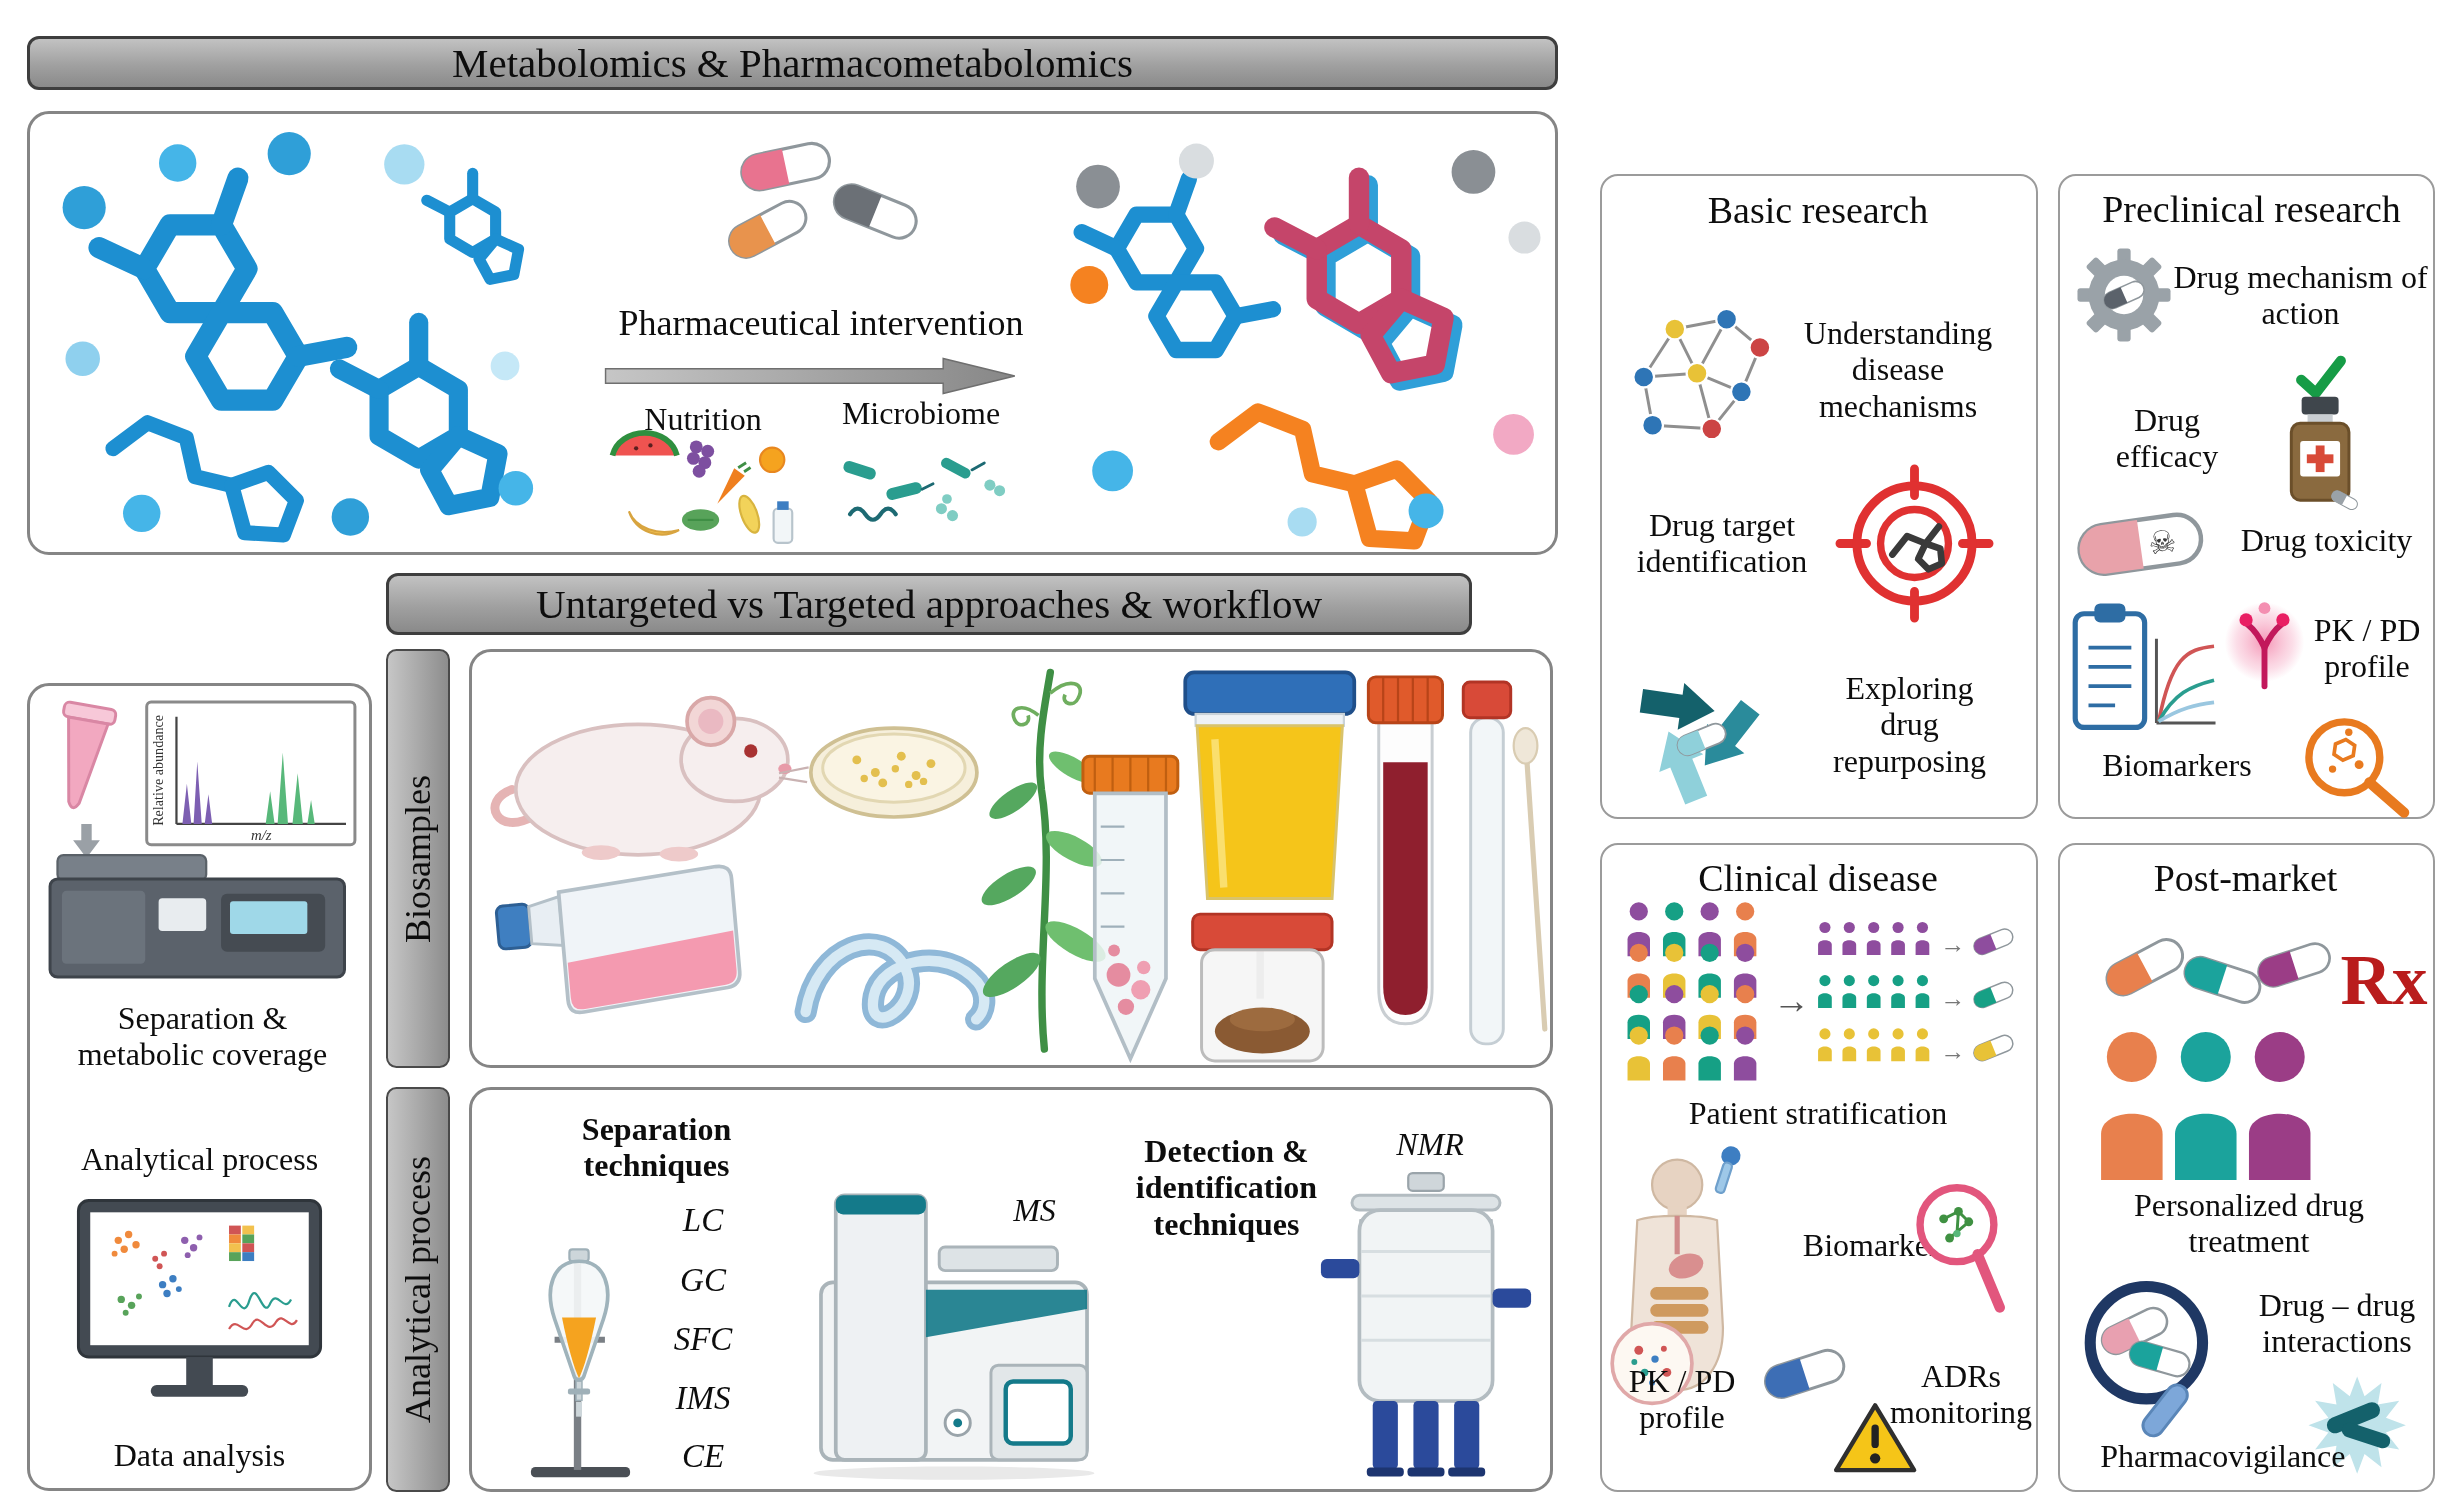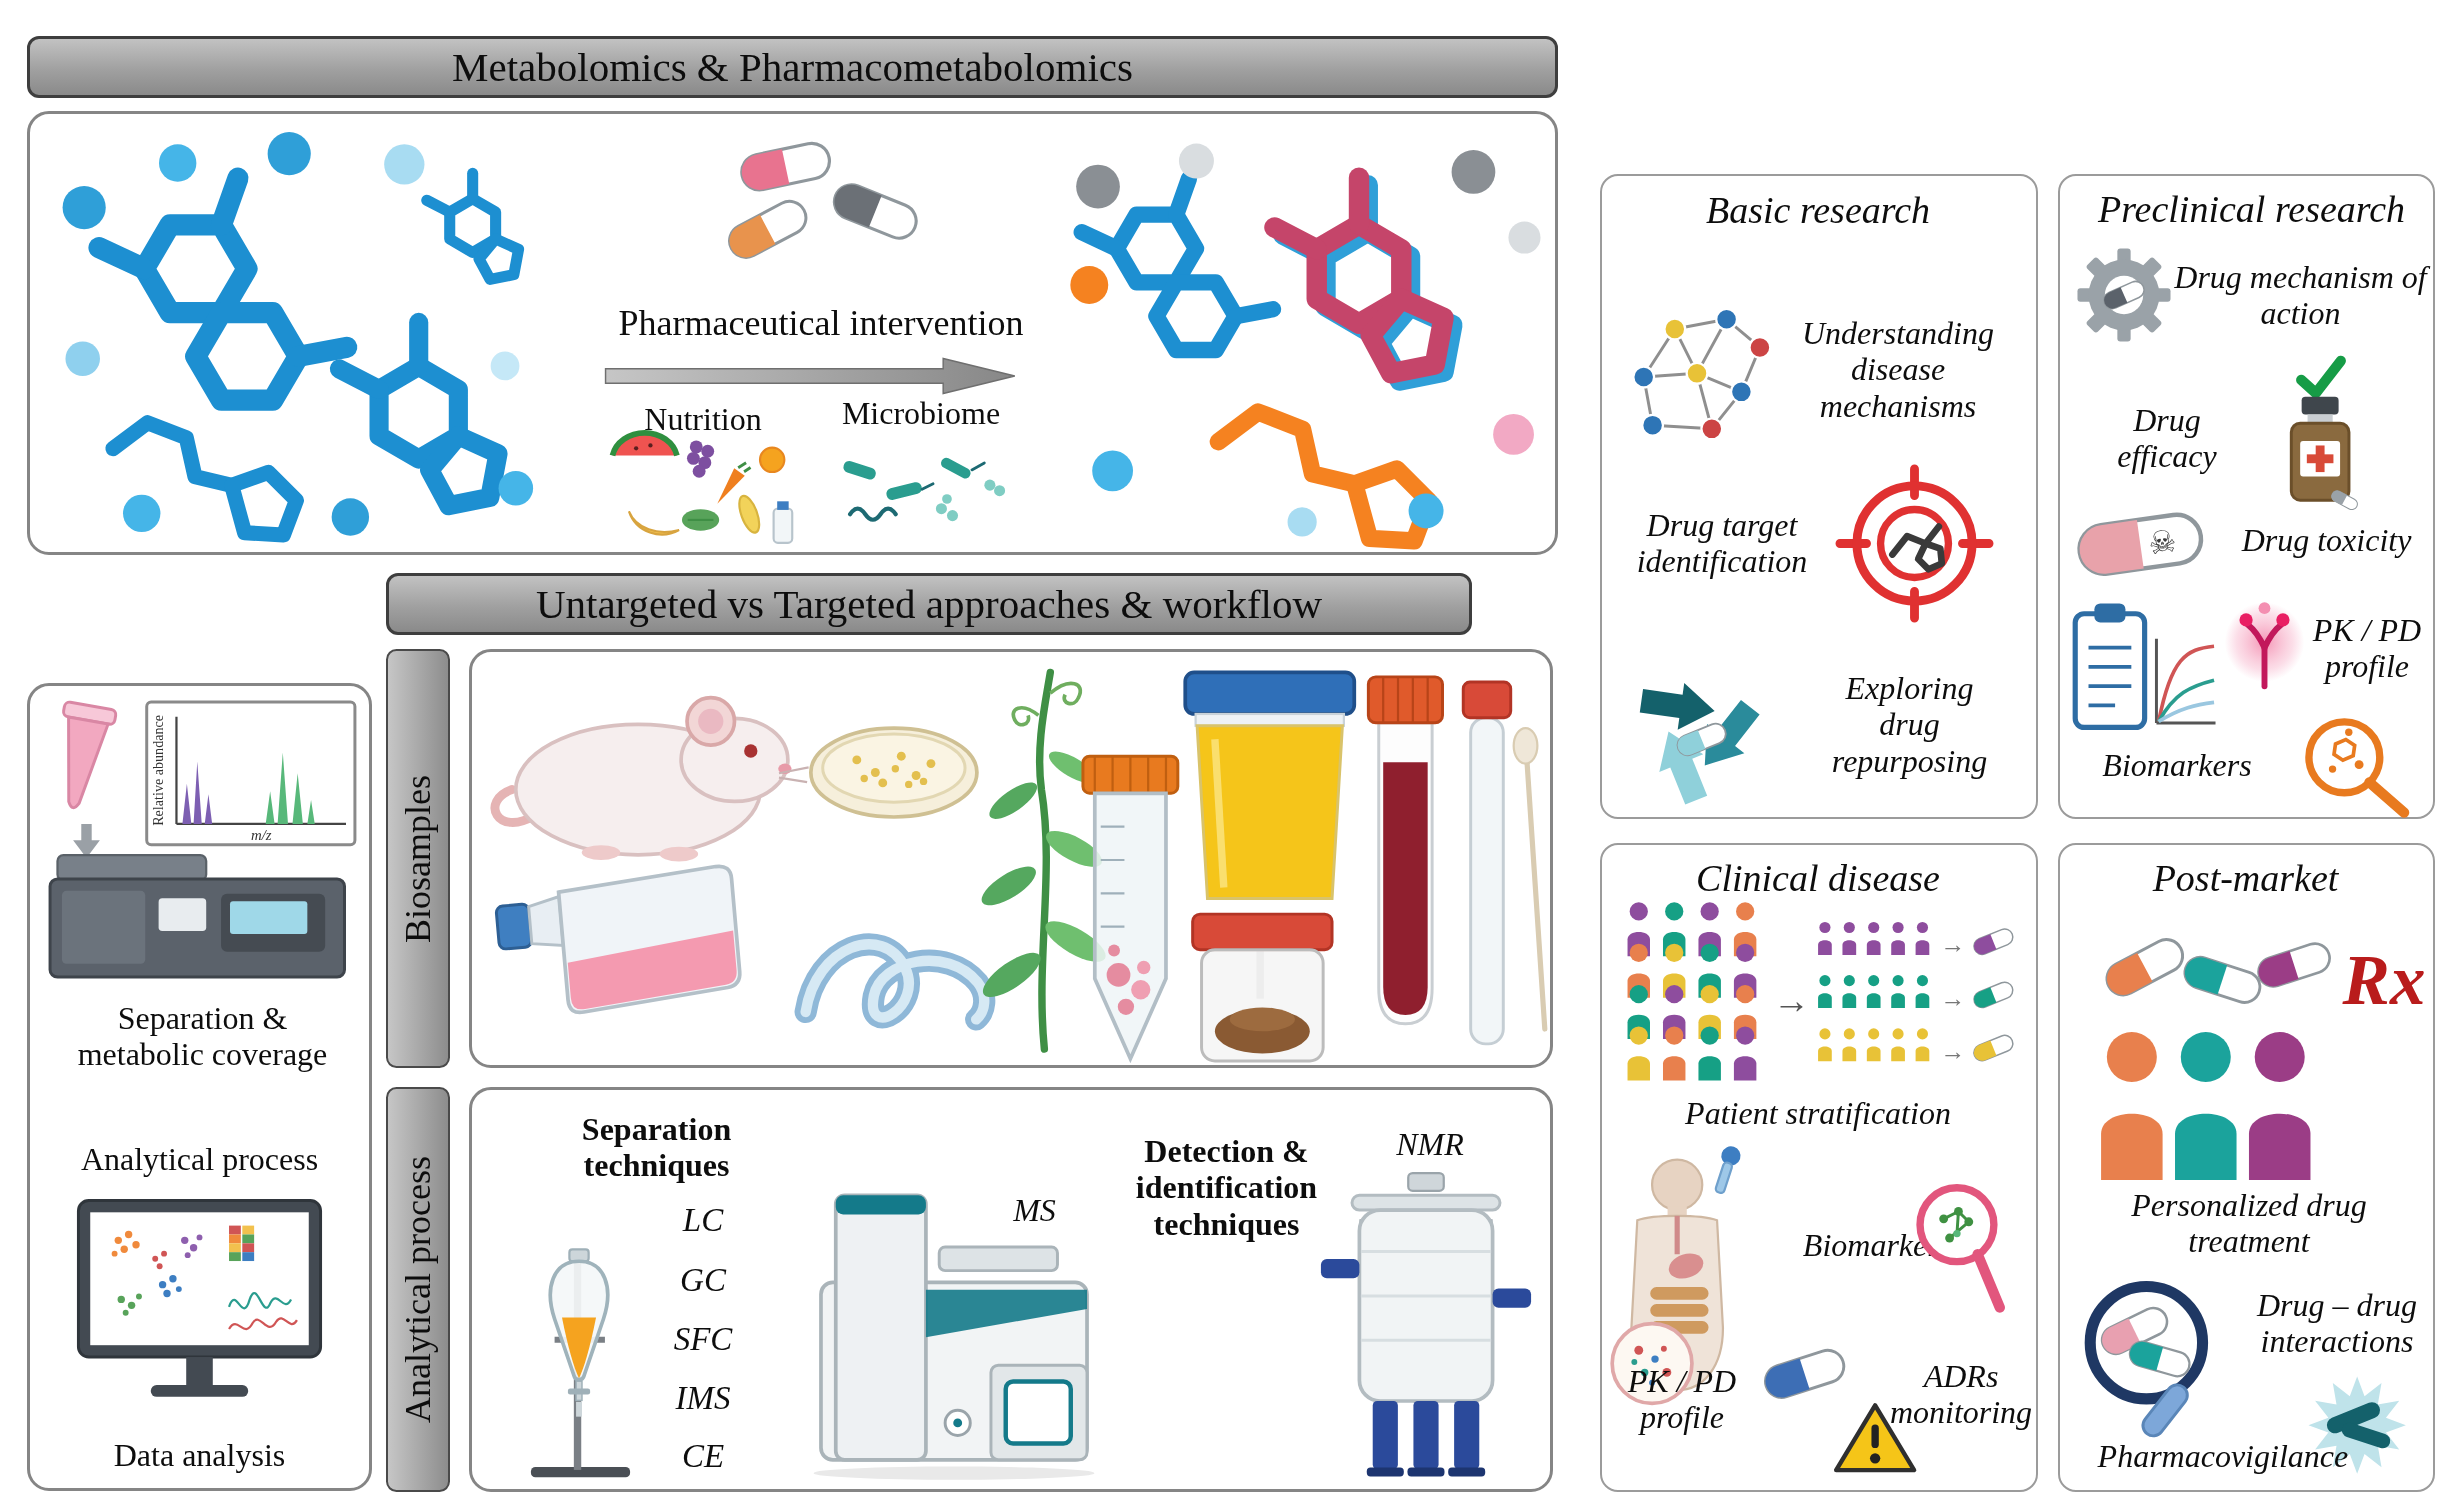--- a/index.html
+++ b/index.html
@@ -3,21 +3,21 @@
 <meta charset="utf-8">
 <style>
   * { margin:0; padding:0; box-sizing:border-box; }
   html,body { width:2462px; height:1498px; background:#fff;
     font-family:"Liberation Serif", serif; color:#0d0d0d; }
   #fig { position:relative; width:2462px; height:1498px; overflow:hidden; background:#fff; }
   .hdr { position:absolute; background:linear-gradient(180deg,#c2c2c2 0%,#a0a0a0 55%,#8a8a8a 100%);
     border:3px solid #3e3e3e; border-radius:12px; display:flex; align-items:center; justify-content:center;
     text-align:center; color:#0d0d0d; line-height:1.18; padding:0 10.4px; }
   .panel { position:absolute; background:#fff; border:3px solid #858585; border-radius:22px; }
-  .subpanel { position:absolute; background:#fff; border:2.2px solid #9b9b9b; border-radius:18px;font-style:italic; }
+  .subpanel { position:absolute; background:#fff; border:2.2px solid #9b9b9b; border-radius:18px; }
   .vlabel { position:absolute; background:linear-gradient(90deg,#c6c6c6,#8d8d8d);
     border:2.2px solid #4a4a4a; border-radius:10.4px; display:flex; align-items:center; justify-content:center; }
   .vlabel span { writing-mode:vertical-rl; transform:rotate(180deg); font-size:36px; color:#0d0d0d; }
   .t { position:absolute; text-align:center; line-height:1.14; color:#0d0d0d; }
   .fs44{font-size:33px}.fs46{font-size:32px}.fs48{font-size:36px}.fs52{font-size:38px}.fs56{font-size:41px}
   .b{font-weight:bold}.i{font-style:italic}
   svg { position:absolute; overflow:visible; }
 </style>
 </head>
 <body>
@@ -59,21 +59,21 @@
     <stop offset="70%" stop-color="#f8bbd0" stop-opacity="0.5"></stop>
     <stop offset="100%" stop-color="#f8bbd0" stop-opacity="0"></stop>
   </radialGradient>
   <linearGradient id="arrowGrad" x1="0" y1="0" x2="1" y2="0">
     <stop offset="0" stop-color="#c6c6c6"></stop>
           <stop offset="1" stop-color="#878787"></stop>
   </linearGradient>
 </defs>
 </svg>
 
-<div class="hdr fs56" style="left:27px;top:36px;width:1531px;height:62px">
+<div class="hdr fs56" style="left:27px;top:36px;width:1531px;height:54px">
   <span>Metabolomics &amp; Pharmacometabolomics</span>
 </div>
 
 <div class="panel" style="left:27px;top:111px;width:1531px;height:444px">
 
   <svg style="left:11px;top:7.4px" width="518" height="425" viewBox="0 0 720 570">
     <use href="#molA" color="#1d8fd1" transform="translate(215,195) scale(2.1)"></use>
     <use href="#molB" color="#1d8fd1" transform="translate(525,395) scale(1.9)"></use>
     <use href="#molC" color="#1d8fd1" transform="translate(100,445) scale(1.5)"></use>
     <use href="#molB" color="#1d8fd1" transform="translate(600,135) scale(1.1)"></use>

